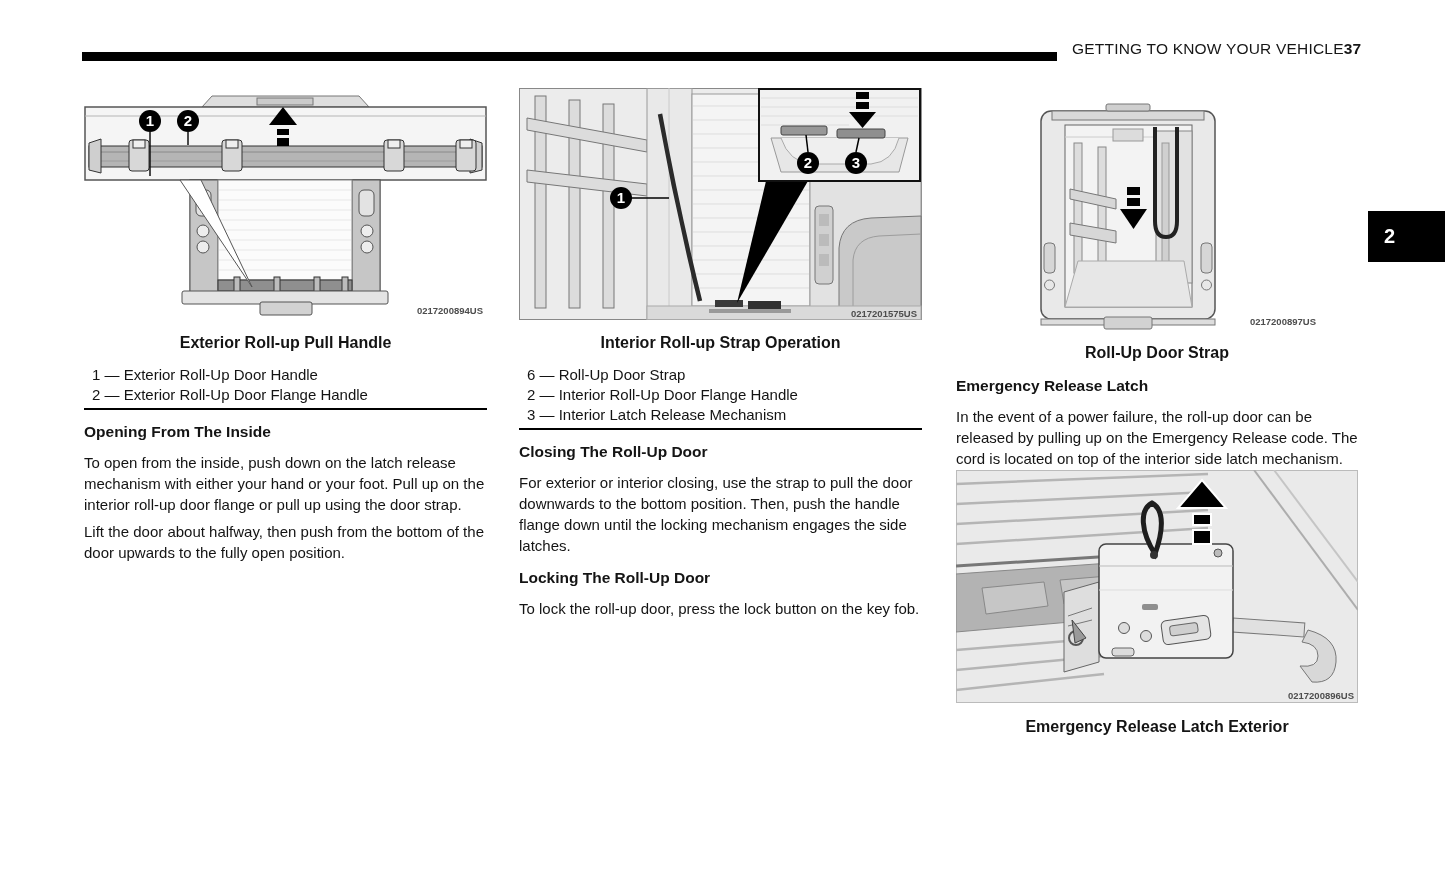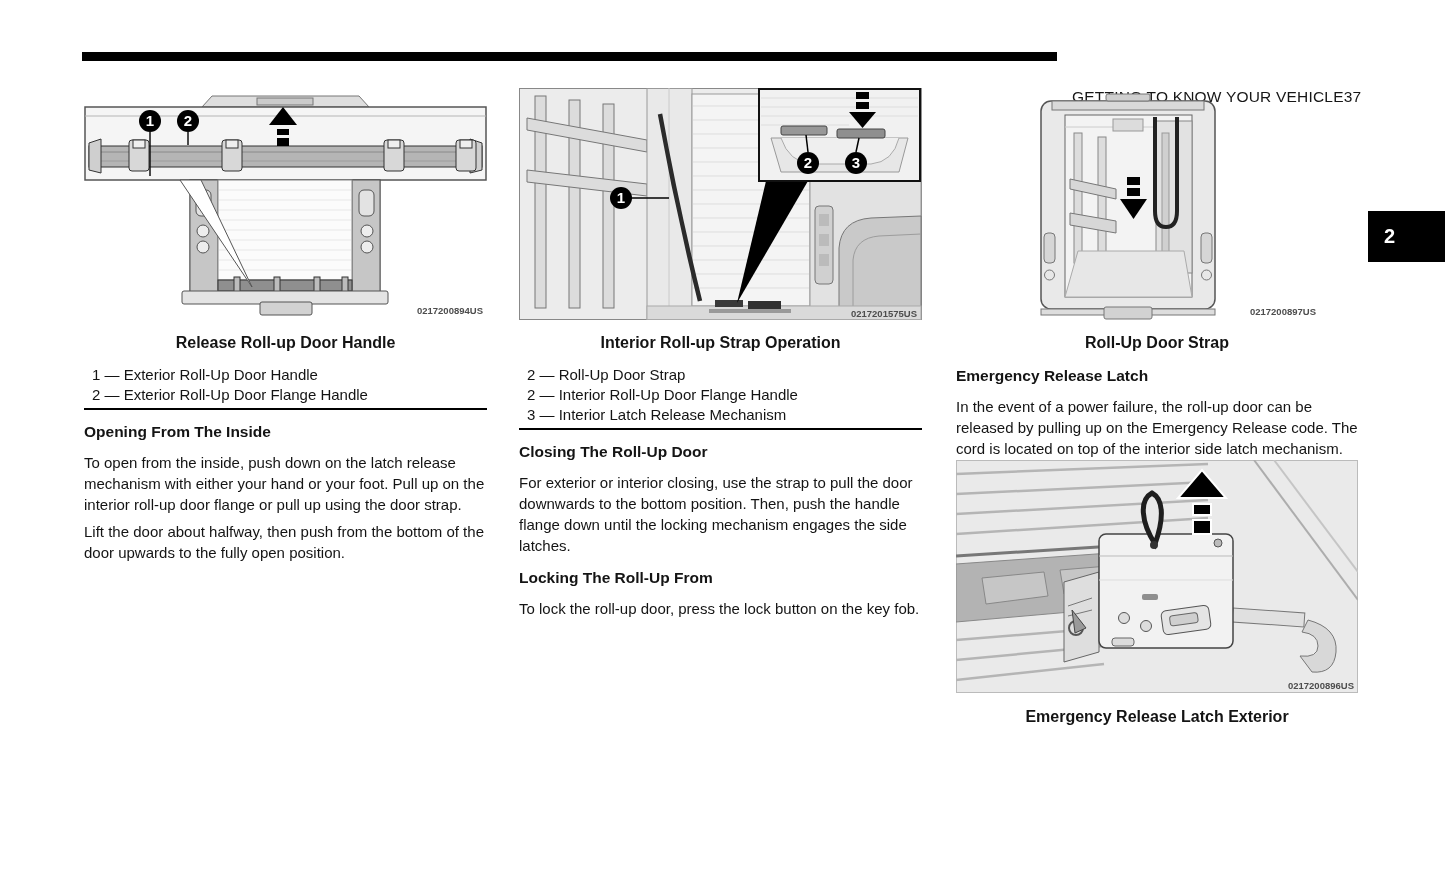--- a/index.html
+++ b/index.html
@@ -8,30 +8,30 @@
     position:relative; width:1445px; height:874px; background:#ffffff;
     font-family:"Liberation Sans","DejaVu Sans",sans-serif; color:#141414;
     overflow:hidden;
   }
   .header-rule { position:absolute; left:82px; top:52px; width:975px; height:9px; background:#000; }
   .running-header {
     position:absolute; left:1072px; top:40px; width:287px;
     display:flex; justify-content:space-between; align-items:baseline;
     font-size:15.5px; letter-spacing:0.2px; color:#161616; white-space:nowrap;
   }
-  .rh-page { font-weight:normal;margin-top:48px; }
+  .rh-page { font-weight:bold; }
   .chapter-tab {
     position:absolute; left:1368px; top:211px; width:77px; height:51px;
     background:#000; color:#fff; display:flex; align-items:center;
     padding-left:16px; font-size:20px; font-weight:bold;
   }
   .col { position:absolute; font-size:15px; line-height:21px; }
   .col-left  { left:84px;  top:95px; width:403px; }
   .col-mid   { left:519px; top:88px; width:403px; }
-  .col-right { left:956px; top:93px; width:402px; }
+  .col-right { left:956px; top:103px; width:402px; }
   figure { margin:0; padding:0; }
   .fig-svg { display:block; width:100%; }
   .caption { text-align:center; font-weight:bold; font-size:16px; line-height:18px; margin-top:14px; }
   .caption-lower { margin-top:15px; }
   .legend { margin-top:13px; padding-left:8px; }
   .legend-row { line-height:20px; }
   .rule { border-bottom:2px solid #000; margin-top:3px; }
   h3 { font-size:15.5px; line-height:18px; margin:13px 0 0 0; font-weight:bold; }
   p  { margin:11px 0 0 0; }
   .co    { font:bold 15px "Liberation Sans","DejaVu Sans",sans-serif; fill:#fff; text-anchor:middle; }
@@ -122,21 +122,21 @@
               <rect x="258" y="182" width="6" height="15"></rect>
           </g>
           <rect x="98" y="196" width="206" height="13" rx="2" fill="#e4e4e4" stroke="#555"></rect>
           <rect x="176" y="207" width="52" height="13" rx="2" fill="#d2d2d2" stroke="#555"></rect>
         </g>
 
         <polygon points="96,85 117,85 168,192" fill="#fff" stroke="#555" stroke-width="1"></polygon>
         <text class="figid" x="399" y="219">0217200894US</text>
       </svg>
     </figure>
-    <div class="caption">Release Roll-up Door Handle</div>
+    <div class="caption">Exterior Roll-up Pull Handle</div>
     <div class="legend">
       <div class="legend-row">1 — Exterior Roll-Up Door Handle</div>
       <div class="legend-row">2 — Exterior Roll-Up Door Flange Handle</div>
     </div>
     <div class="rule"></div>
     <h3>Opening From The Inside</h3>
     <p>To open from the inside, push down on the latch release mechanism with either your hand or your foot. Pull up on the interior roll-up door flange or pull up using the door strap.</p>
     <p style="margin-top:6px">Lift the door about halfway, then push from the bottom of the door upwards to the fully open position.</p>
   </div>
 
@@ -218,28 +218,28 @@
           <circle cx="289" cy="75" r="11" fill="#000"></circle>
           <text class="co" x="289" y="80">2</text>
           <circle cx="337" cy="75" r="11" fill="#000"></circle>
           <text class="co" x="337" y="80">3</text>
         </g>
         <text class="figid" x="398" y="229">0217201575US</text>
       </svg>
     </figure>
     <div class="caption">Interior Roll-up Strap Operation</div>
     <div class="legend">
-      <div class="legend-row">2 — Roll-Up Door Strap</div>
+      <div class="legend-row">6 — Roll-Up Door Strap</div>
       <div class="legend-row">2 — Interior Roll-Up Door Flange Handle</div>
       <div class="legend-row">3 — Interior Latch Release Mechanism</div>
     </div>
     <div class="rule"></div>
     <h3>Closing The Roll-Up Door</h3>
     <p>For exterior or interior closing, use the strap to pull the door downwards to the bottom position. Then, push the handle flange down until the locking mechanism engages the side latches.</p>
-    <h3>Locking The Roll-Up From</h3>
+    <h3>Locking The Roll-Up Door</h3>
     <p>To lock the roll-up door, press the lock button on the key fob.</p>
   </div>
 
   <div class="col col-right">
     <figure>
       <svg class="fig-svg" viewBox="0 0 280 227" style="width:280px;margin:0 42px 0 82px;">
         <g>
           <rect x="3" y="8" width="174" height="208" rx="10" fill="#e9e9e9" stroke="#555" stroke-width="1.5"></rect>
           <rect x="14" y="8" width="152" height="9" fill="#d9d9d9" stroke="#777"></rect>
           <rect x="68" y="1" width="44" height="7" rx="2" fill="#cfcfcf" stroke="#777"></rect>

